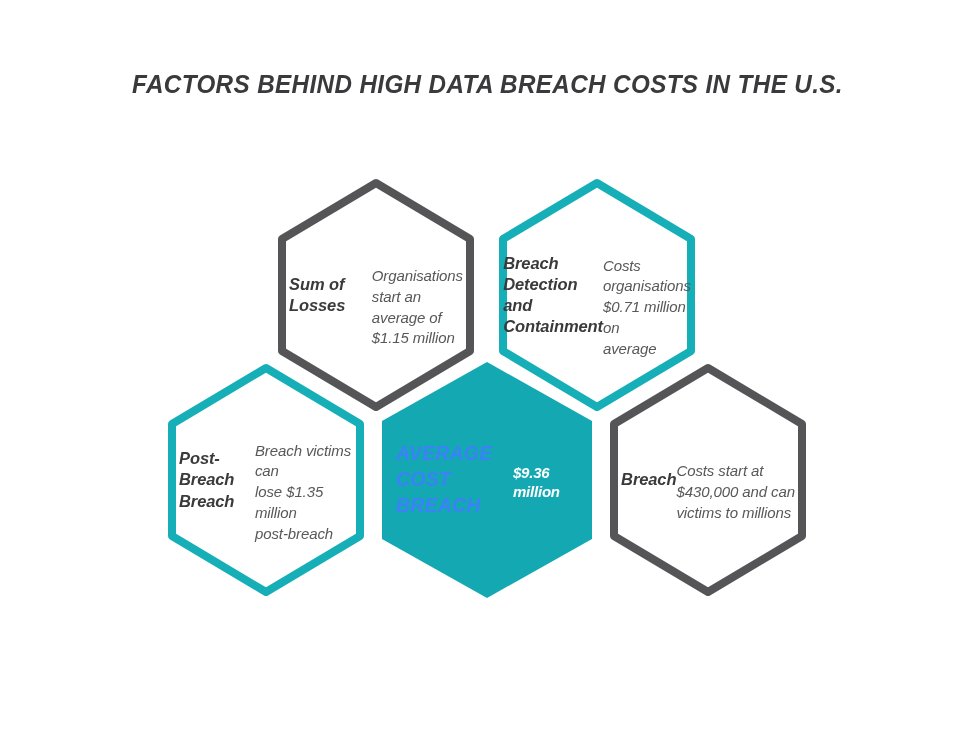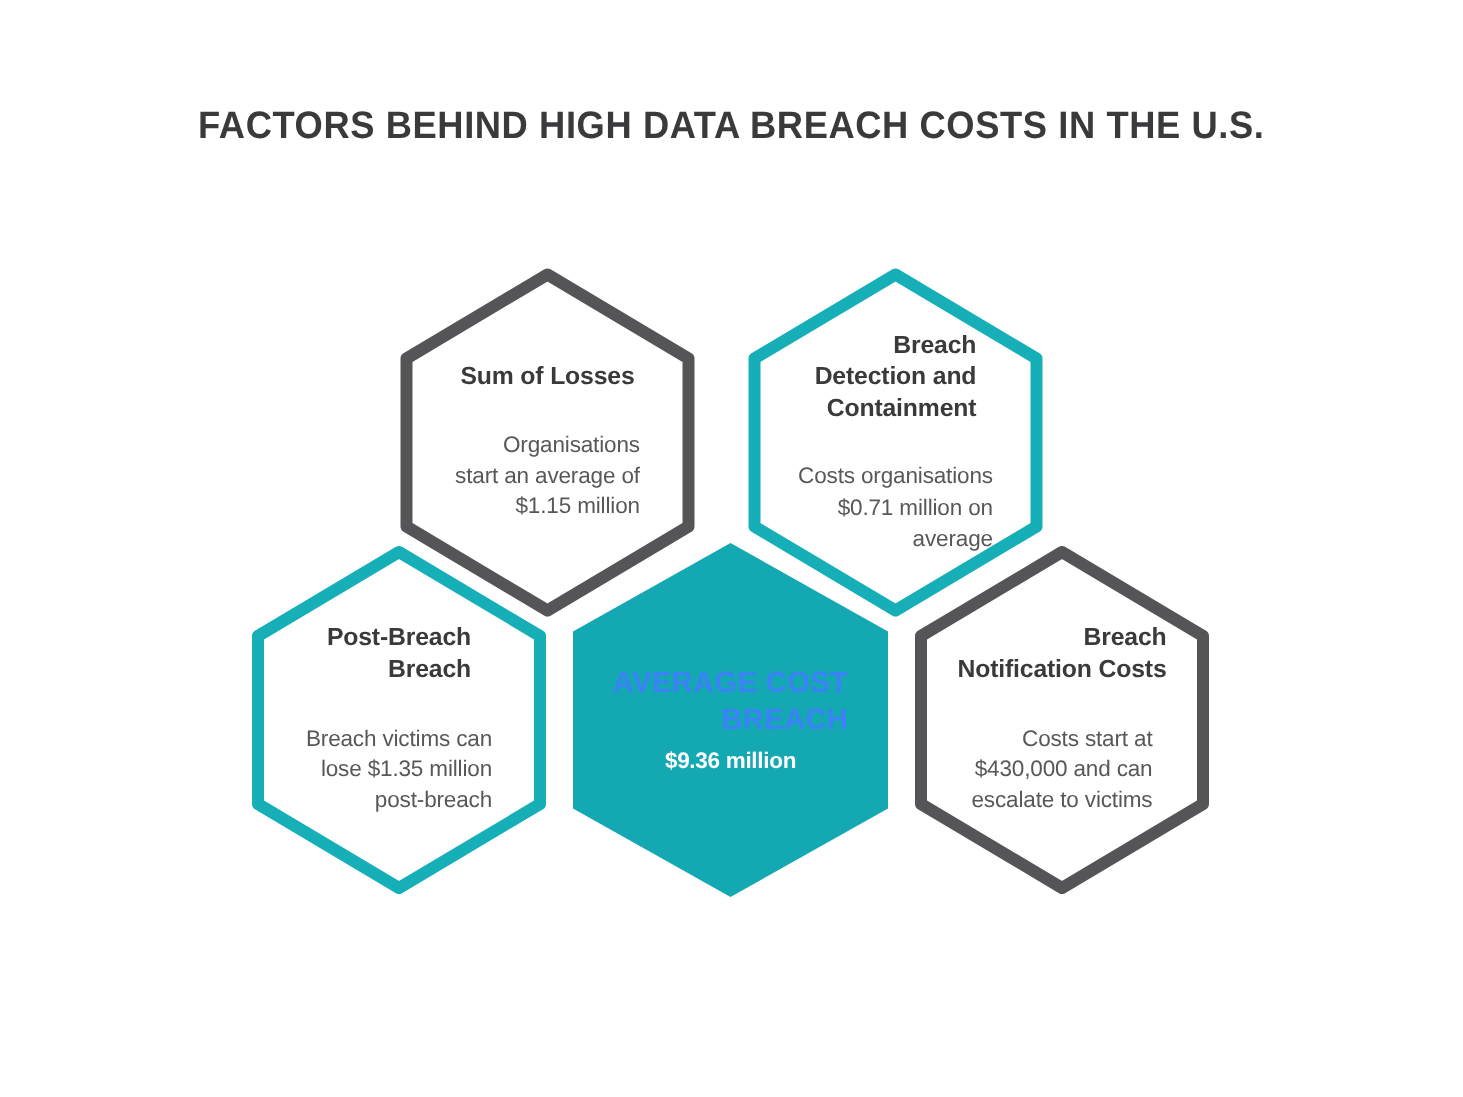--- a/index.html
+++ b/index.html
@@ -7,20 +7,21 @@
     padding: 0;
     background: #ffffff;
   }
   #page {
     position: relative;
     width: 863px;
     height: 731px;
     background: #ffffff;
     overflow: hidden;
     font-family: "Liberation Sans", sans-serif;
+    font-style: italic;
   }
 
   
   #title {
     position: absolute;
     left: 0;
     top: 70px;
     width: 975px;
     text-align: center;
     font-family: "Liberation Sans", sans-serif;
@@ -48,24 +49,24 @@
     height: 236px;
     overflow: visible;
   }
   .hex-content {
     position: absolute;
     left: 0;
     top: 0;
     width: 210px;
     height: 236px;
     display: flex;
-    flex-direction: column;
+    flex-direction: row;
     align-items: center;
     justify-content: center;
-    text-align: right;
+    text-align: left;
     box-sizing: border-box;
     padding: 0 18px;
   }
   .hex-title {
     font-family: "Liberation Sans", sans-serif;
     font-weight: bold;
     font-size: 16.5px;
     line-height: 1.28;
     color: #3a3a3c;
     letter-spacing: -0.1px;
@@ -103,21 +104,21 @@
     letter-spacing: -0.2px;
   }
 </style>
 </head>
 <body>
 
 <div id="page">
 
   <div id="title">FACTORS BEHIND HIGH DATA BREACH COSTS IN THE U.S.</div>
 
-  <div class="hex outline" style="left:260px; top:177px;">
+  <div class="hex outline" style="left:271px; top:177px;">
     <svg viewBox="0 0 210 236">
       <polygon points="105,6 199,62 199,174 105,230 11,174 11,62" fill="#ffffff" stroke="#555557" stroke-width="8" stroke-linejoin="round"></polygon>
     </svg>
     <div class="hex-content">
       <div class="hex-title">Sum of Losses</div>
       <div class="hex-body">
         <div>Organisations</div>
         <div>start an average of</div>
         <div>$1.15 million</div>
       </div>
@@ -172,23 +173,22 @@
     </div>
   </div>
 
   <div class="hex outline" style="left:603px; top:362px;">
     <svg viewBox="0 0 210 236">
       <polygon points="105,6 199,62 199,174 105,230 11,174 11,62" fill="#ffffff" stroke="#555557" stroke-width="8" stroke-linejoin="round"></polygon>
     </svg>
     <div class="hex-content">
       <div class="hex-title">
         <div>Breach</div>
-        <div>Notification Costs</div>
       </div>
       <div class="hex-body">
         <div>Costs start at</div>
         <div>$430,000 and can</div>
-        <div>escalate to victims</div>
+        <div>victims to millions</div>
       </div>
     </div>
   </div>
 
 </div>
 
 </body></html>

